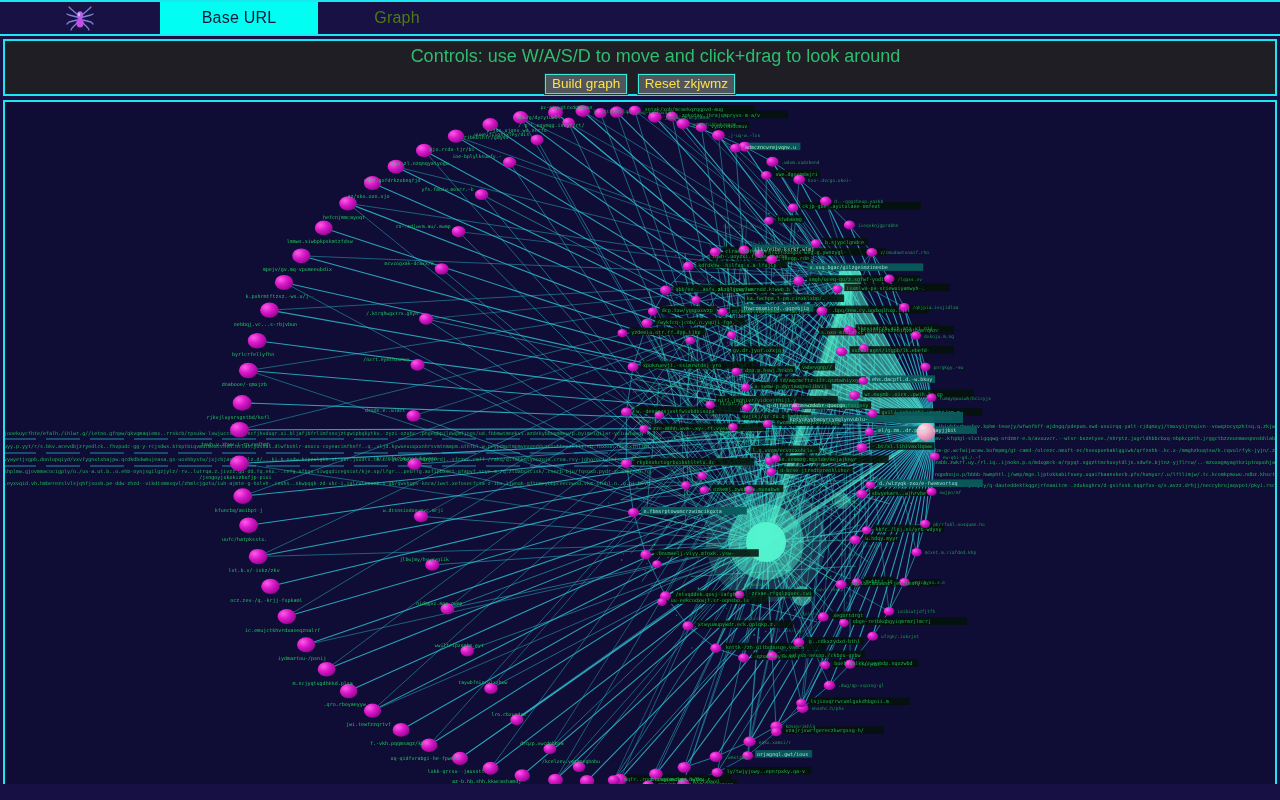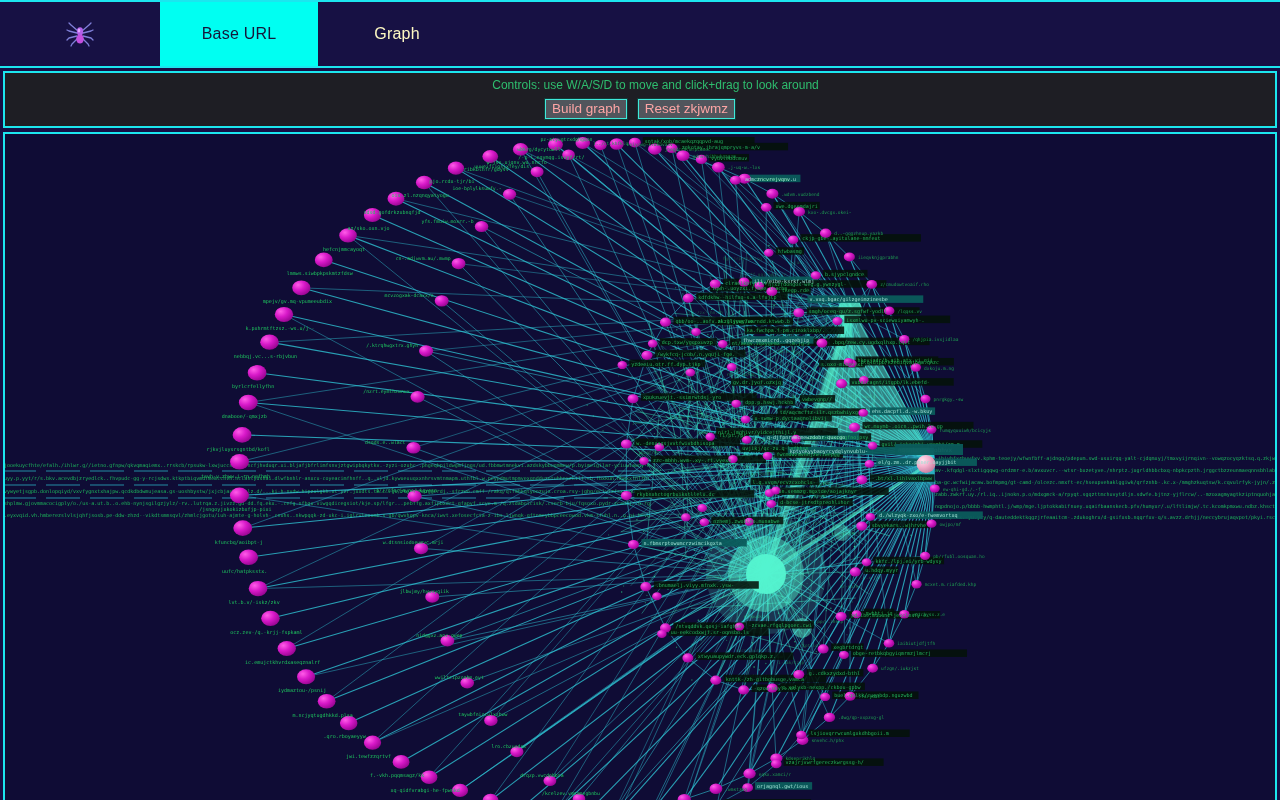--- a/index.html
+++ b/index.html
@@ -3,33 +3,33 @@
 <meta charset="utf-8">
 <style>
   html,body{margin:0;padding:0;}
   body{
     width:1280px;height:800px;overflow:hidden;
     background:#161045;
     border-top:2px solid #1ce6ef;box-sizing:border-box;
     font-family:"Liberation Sans",sans-serif;
   }
   
-  .header{height:64px;display:flex;align-items:stretch;background:#171144;}
+  .header{height:32px;display:flex;align-items:stretch;background:#171144;}
   .logo-cell{width:160px;display:flex;align-items:center;justify-content:center;}
   .tab{width:158px;display:flex;align-items:center;justify-content:center;
-       font-size:16px;font-weight:400;letter-spacing:.2px;color:#fef9c3;cursor:pointer;}
+       font-size:16px;font-weight:400;letter-spacing:.2px;color:#4d7c0f;cursor:pointer;}
   .tab.active{background:#00fff2;color:#16163a;}
   .header-rule{height:2px;background:#1ce6ef;}
   
   .controls{margin:3px 3px 0 3px;border:2px solid #1ce6ef;background:#1e1e24;
             height:53px;text-align:center;box-sizing:content-box;}
-  .hint{margin-top:5px;font-size:12px;color:#2ebd6e;padding-left:31px;}
+  .hint{margin-top:5px;font-size:18px;color:#2ebd6e;padding-left:31px;}
   .btn-row{margin-top:7px;}
   .ctl-btn{
-    background:#51555c;border:1px solid #40e8da;color:#fca5a5;
+    background:#51555c;border:1px solid #40e8da;color:#fde047;
     font-family:"Liberation Sans",sans-serif;font-size:13.5px;
     padding:1px 6px 2px 6px;margin:0 3px;cursor:pointer;
     box-shadow:0 0 0 1px #123c38;
   }
   
   .graph-viewport{
     margin:4px 3px 0 3px;height:684px;
     border:2px solid #1ce6ef;border-bottom:none;
     background:#0f0c35;position:relative;overflow:hidden;box-sizing:border-box;
   }

